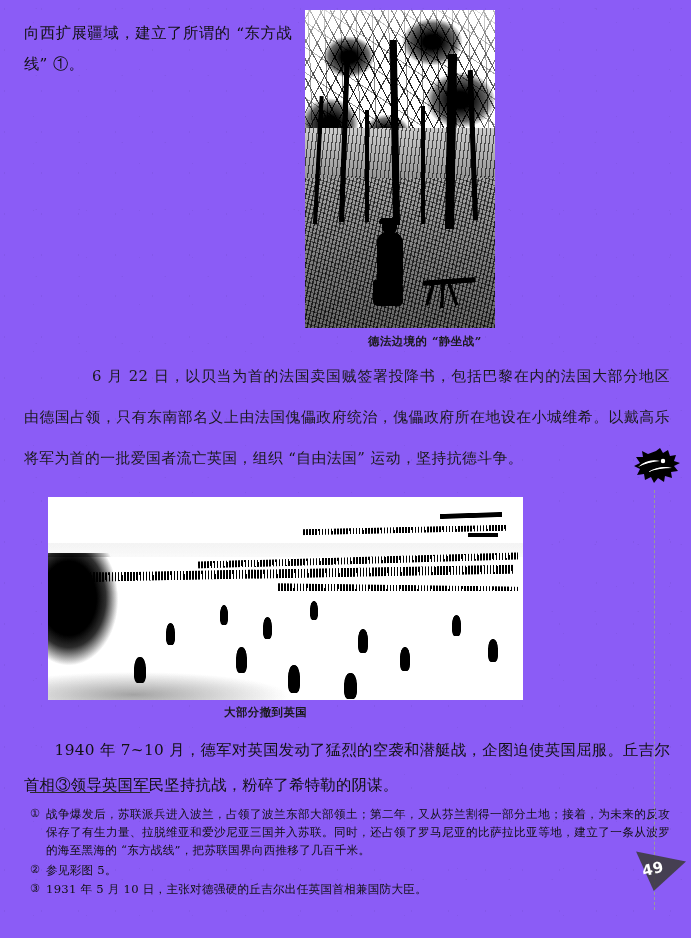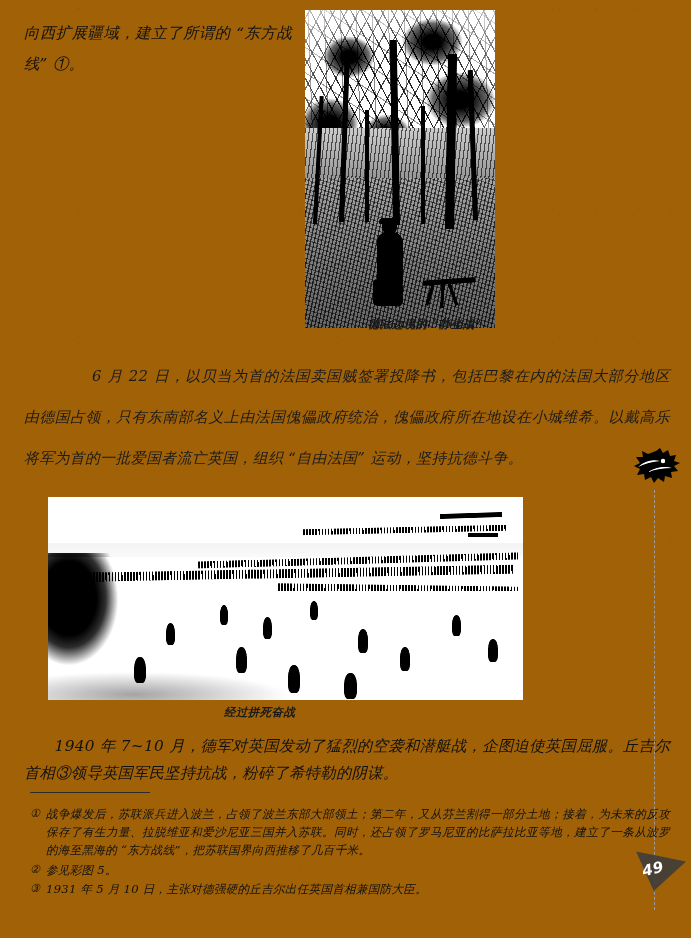--- a/index.html
+++ b/index.html
@@ -14,22 +14,21 @@
     overflow: hidden;
     font-family: "DejaVu Serif", "Liberation Serif", serif;
     color: #111;
     -webkit-font-smoothing: antialiased;
   }
 
   
   #page {
     position: absolute;
     inset: 0;
-    background: #a16207;
-    font-style: italic;
+    background: #8b5cf6;
   }
 
   
   #paper-grain {
     position: absolute;
     inset: 0;
     pointer-events: none;
     opacity: .045;
     background-image:
       radial-gradient(circle at 12% 22%, #000 0.6px, transparent 0.7px),
@@ -73,21 +72,21 @@
     font-size: 14.8px;
     line-height: 41px;
     letter-spacing: .45px;
     color: #1a1a1a;
   }
   #para-vichy p:first-child { text-indent: 4.6em; }
 
   #para-britain {
     top: 733px;
     font-size: 15.3px;
-    line-height: 27px;
+    line-height: 35px;
   }
 
   
   .photo {
     position: absolute;
     overflow: hidden;
     background: #cfcfcf;
     filter: grayscale(1) contrast(1.45);
   }
   .photo .sky       { position: absolute; inset: 0; }
@@ -242,21 +241,21 @@
 
   
   .caption {
     position: absolute;
     font-size: 11.4px;
     letter-spacing: .5px;
     color: #1a1a1a;
     font-weight: 700;
     white-space: nowrap;
   }
-  #caption-sitzkrieg { left: 368px; top: 317px; text-align: center; }
+  #caption-sitzkrieg { left: 368px; top: 334px; text-align: center; }
   #caption-dunkirk   { left: 224px; top: 705px; }
 
   
   #footnote-rule {
     position: absolute;
     left: 30px; top: 792px;
     width: 120px; height: 0;
     border-top: 1.4px solid #2b2b2b;
   }
   #footnotes {
@@ -391,21 +390,21 @@
     <div class="beach-figure" style="left:188px; top:150px; width:11px; height:26px;"></div>
     <div class="beach-figure" style="left:240px; top:168px; width:12px; height:28px;"></div>
     <div class="beach-figure" style="left:352px; top:150px; width:10px; height:24px;"></div>
     <div class="beach-figure" style="left:404px; top:118px; width:9px;  height:21px;"></div>
     <div class="beach-figure" style="left:118px; top:126px; width:9px;  height:22px;"></div>
     <div class="beach-figure" style="left:296px; top:176px; width:13px; height:26px;"></div>
     <div class="beach-figure" style="left:440px; top:142px; width:10px; height:23px;"></div>
     <div class="beach-figure" style="left:86px;  top:160px; width:12px; height:26px;"></div>
   </div>
 
-  <div class="caption" id="caption-dunkirk">经过拼死奋战</div>
+  <div class="caption" id="caption-dunkirk">大部分撤到英国</div>
 
   <div class="wide-text" id="para-britain">
     <p>1940 年 7~10 月，德军对英国发动了猛烈的空袭和潜艇战，企图迫使英国屈服。丘吉尔首相③领导英国军民坚持抗战，粉碎了希特勒的阴谋。</p>
   </div>
 
   <div id="footnote-rule"></div>
 
   <div id="footnotes">
     <div class="footnote">
       <span class="marker">①</span>

